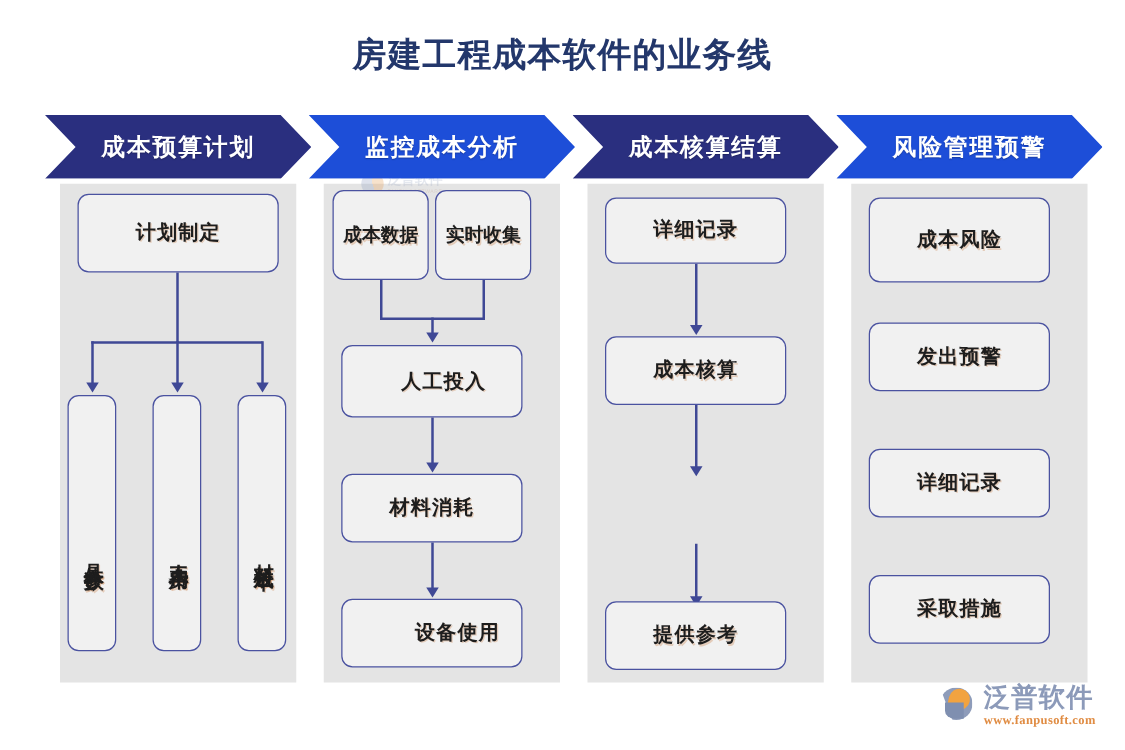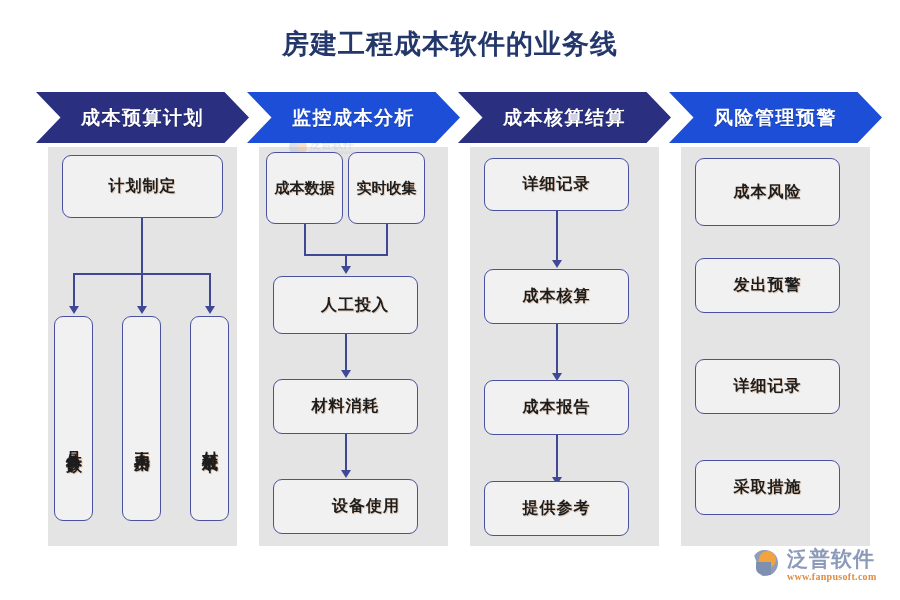--- a/index.html
+++ b/index.html
@@ -188,21 +188,20 @@
     <div class="panel"></div>
 
     <div class="node" style="left:26px;top:66px;width:145px;height:53px;">详细记录</div>
     <div class="ln v" style="left:98px;top:119px;height:51px;"></div>
     <div class="arrow" style="left:94px;top:168px;"></div>
 
     <div class="node" style="left:26px;top:177px;width:145px;height:55px;">成本核算</div>
     <div class="ln v" style="left:98px;top:232px;height:51px;"></div>
     <div class="arrow" style="left:94px;top:281px;"></div>
 
-    <div class="node" style="left:26px;top:288px;width:145px;height:55px;">成本报告</div>
     <div class="ln v" style="left:98px;top:343px;height:44px;"></div>
     <div class="arrow" style="left:94px;top:385px;"></div>
 
     <div class="node" style="left:26px;top:389px;width:145px;height:55px;">提供参考</div>
   </div>
 
   <div class="col col-4">
     <div class="chev gold">风险管理预警</div>
     <div class="panel"></div>
 

